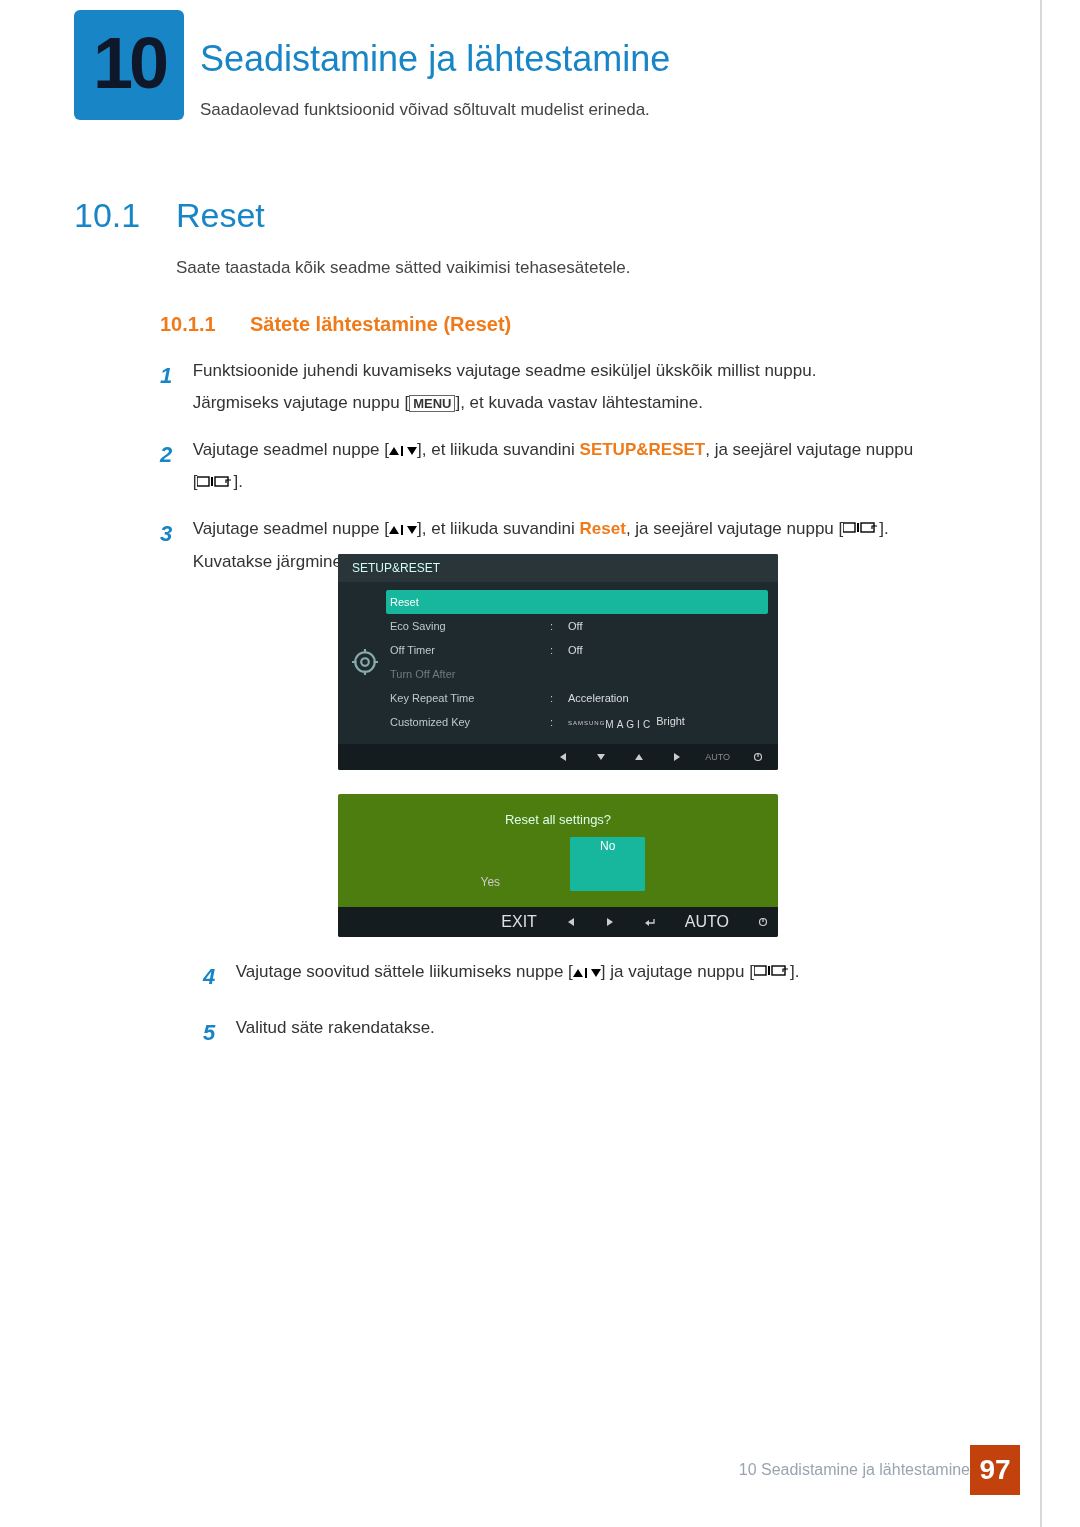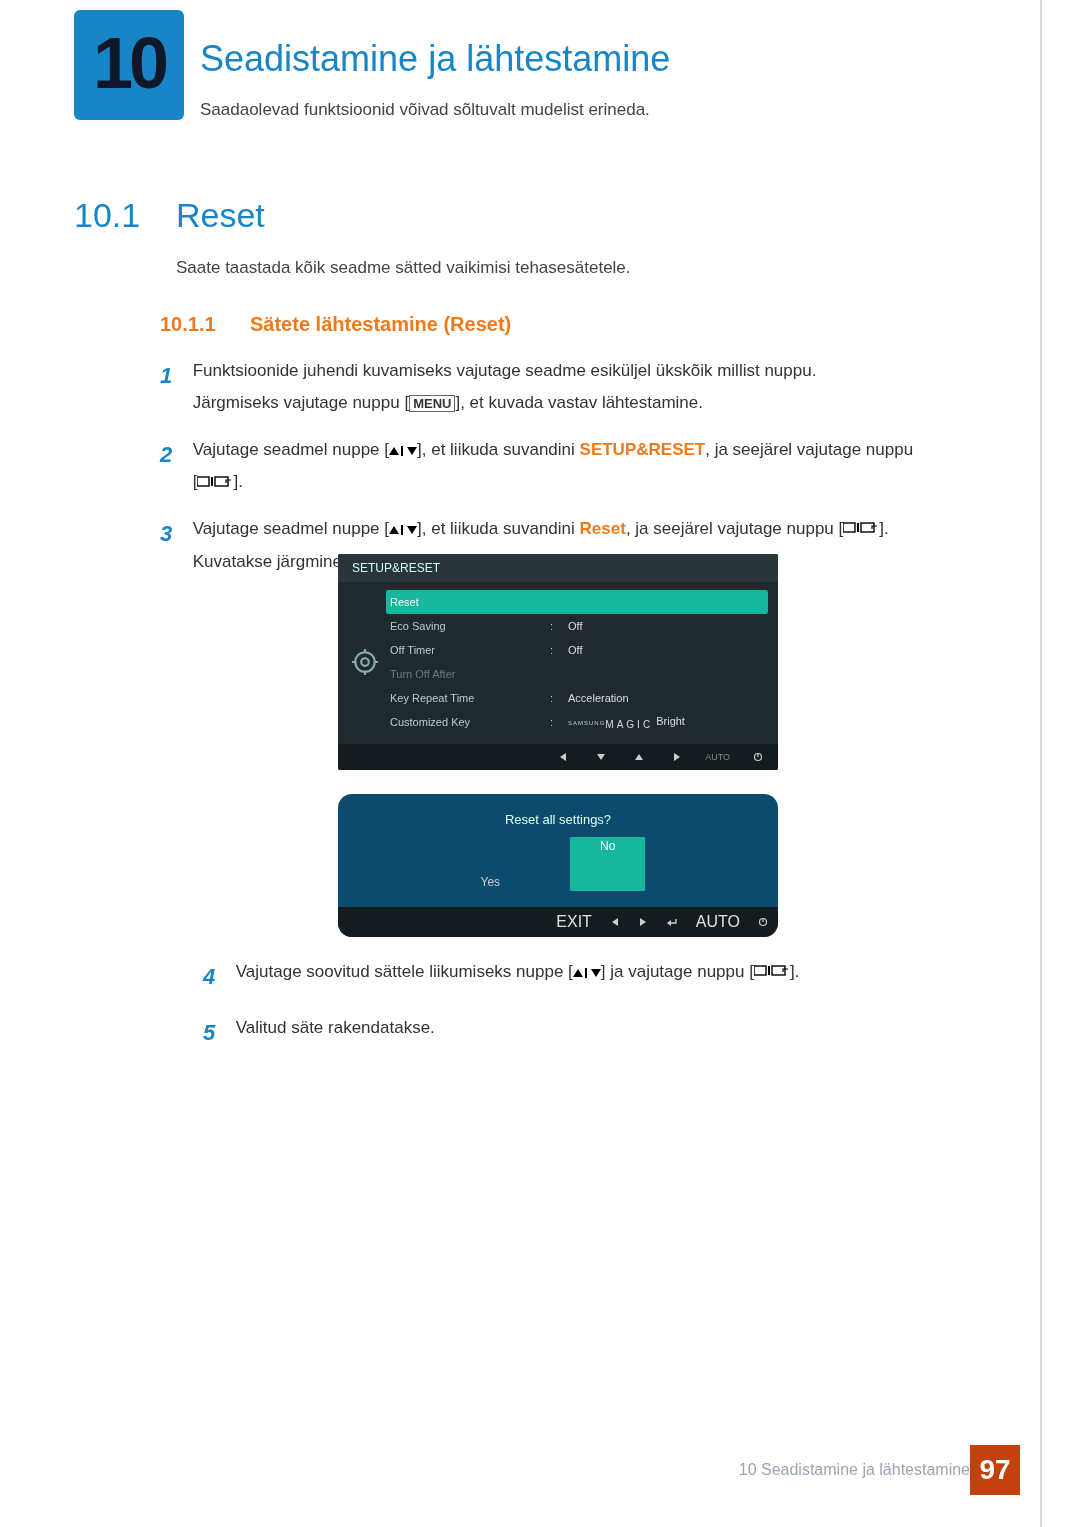--- a/index.html
+++ b/index.html
@@ -33,26 +33,26 @@
   .osd-row { display: flex; height: 24px; align-items: center; }
   .osd-row span.lbl { width: 160px; color:#bcc; }
   .osd-row span.colon { width: 18px; color:#bcc; }
   .osd-row span.val { color:#ddd; }
   .osd-row.selected { background: #17b79d; color:#fff; border-radius: 2px; padding-left:4px; margin-left:-4px; }
   .osd-row.selected span { color:#fff; }
   .osd-row.dim span.lbl { color:#6d7b80; }
   .osd-footer { background: #151c20; display:flex; justify-content:flex-end; padding: 6px 10px; gap: 18px; align-items:center; }
   .osd-footer .fbtn { width: 20px; height: 14px; display:flex; align-items:center; justify-content:center; color:#ccc; font-size:10px;}
   .osd-footer .fcap { color:#888; font-size:9px; }
-  .dialog { width: 440px; background: #0c4a6e; color:#e0e0e0; margin-top: 24px; border-radius:14px; overflow:hidden;}
+  .dialog { width: 440px; background: #4d7c0f; color:#e0e0e0; margin-top: 24px; border-radius:2px; overflow:hidden;}
   .dialog-q { text-align:center; padding: 18px 0 10px 0; font-size: 13px; color:#dfe;}
   .dialog-opts { display:flex; justify-content:center; gap: 60px; padding-bottom: 16px; font-size:12px;}
   .dialog-opts .no { background:#17b79d; color:#fff; padding: 2px 30px; border-radius:1px;}
   .dialog-opts .yes { padding: 2px 10px; color:#ccc;margin-top:36px; }
-  .dialog-footer { background:#151c20; display:flex; justify-content:flex-end; padding:6px 10px; gap:18px; align-items:center;}
+  .dialog-footer { background:#151c20; display:flex; justify-content:flex-end; padding:6px 10px; gap:29px; align-items:center;}
   .foot { position:absolute; bottom: 32px; right: 60px; display:flex; align-items:center; }
   .foot-text { color:#9aa4b0; font-size:16px; }
   .foot-badge { background:#c2410c; color:#fff; font-size:28px; font-weight:bold; width:50px; height:50px; display:flex; align-items:center; justify-content:center;}
   .samsung-magic { font-size:10px; line-height:1; display:inline-flex; flex-direction:row; align-items:flex-start; }
   .samsung-magic .top { font-size:6px; letter-spacing:1px; color:#ccc;}
   .samsung-magic .bot { letter-spacing:3px; color:#ddd;}
 </style>
 </head>
 <body>
 

